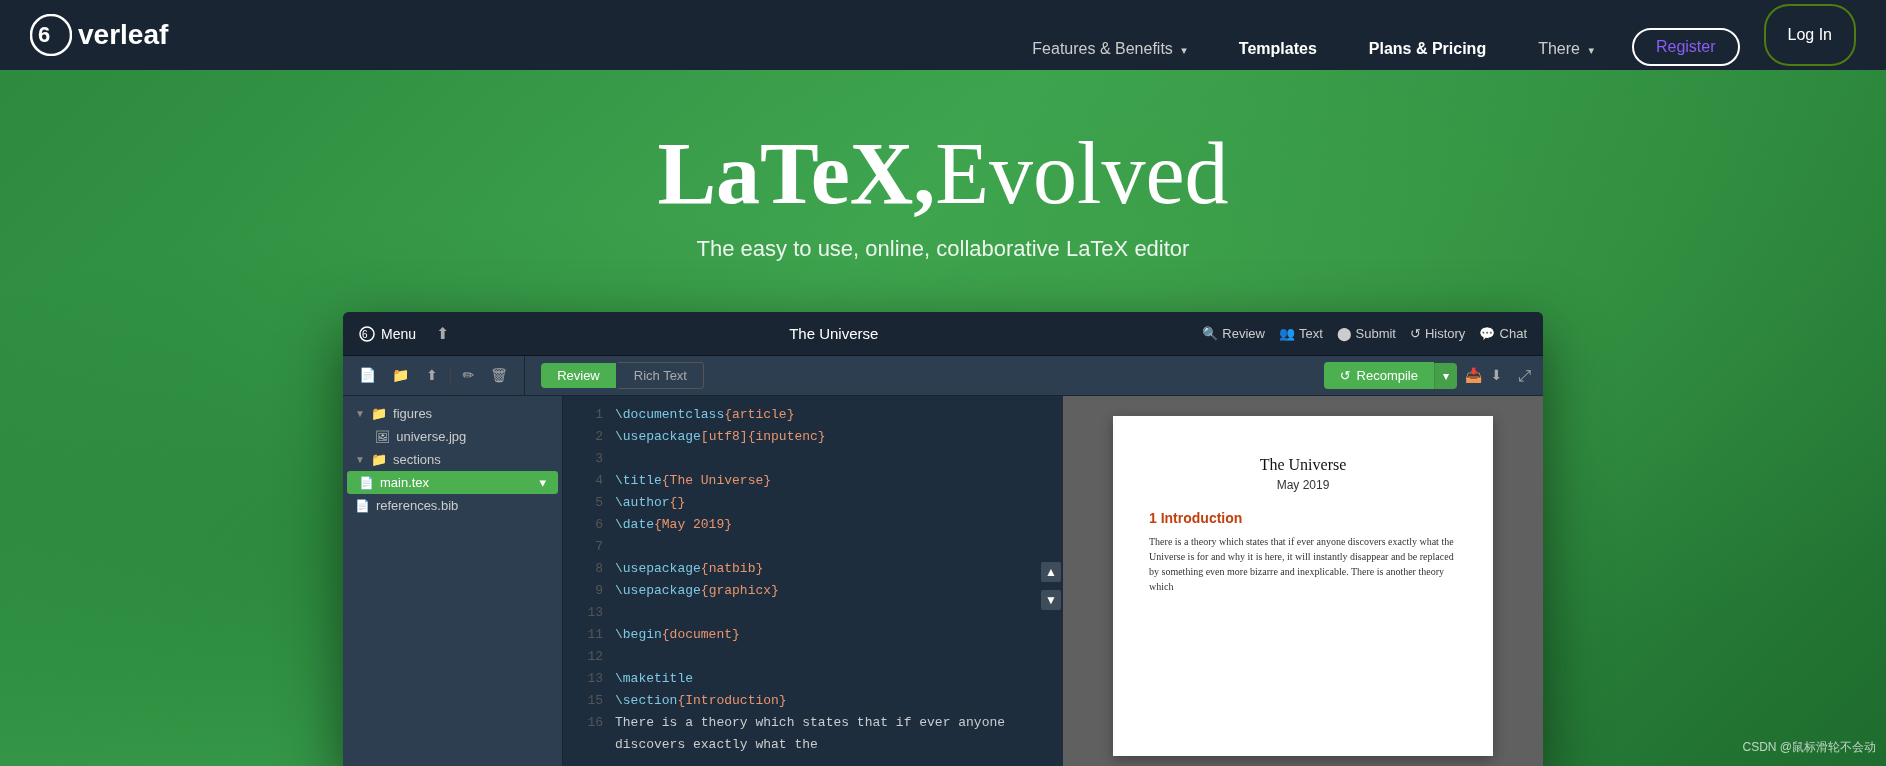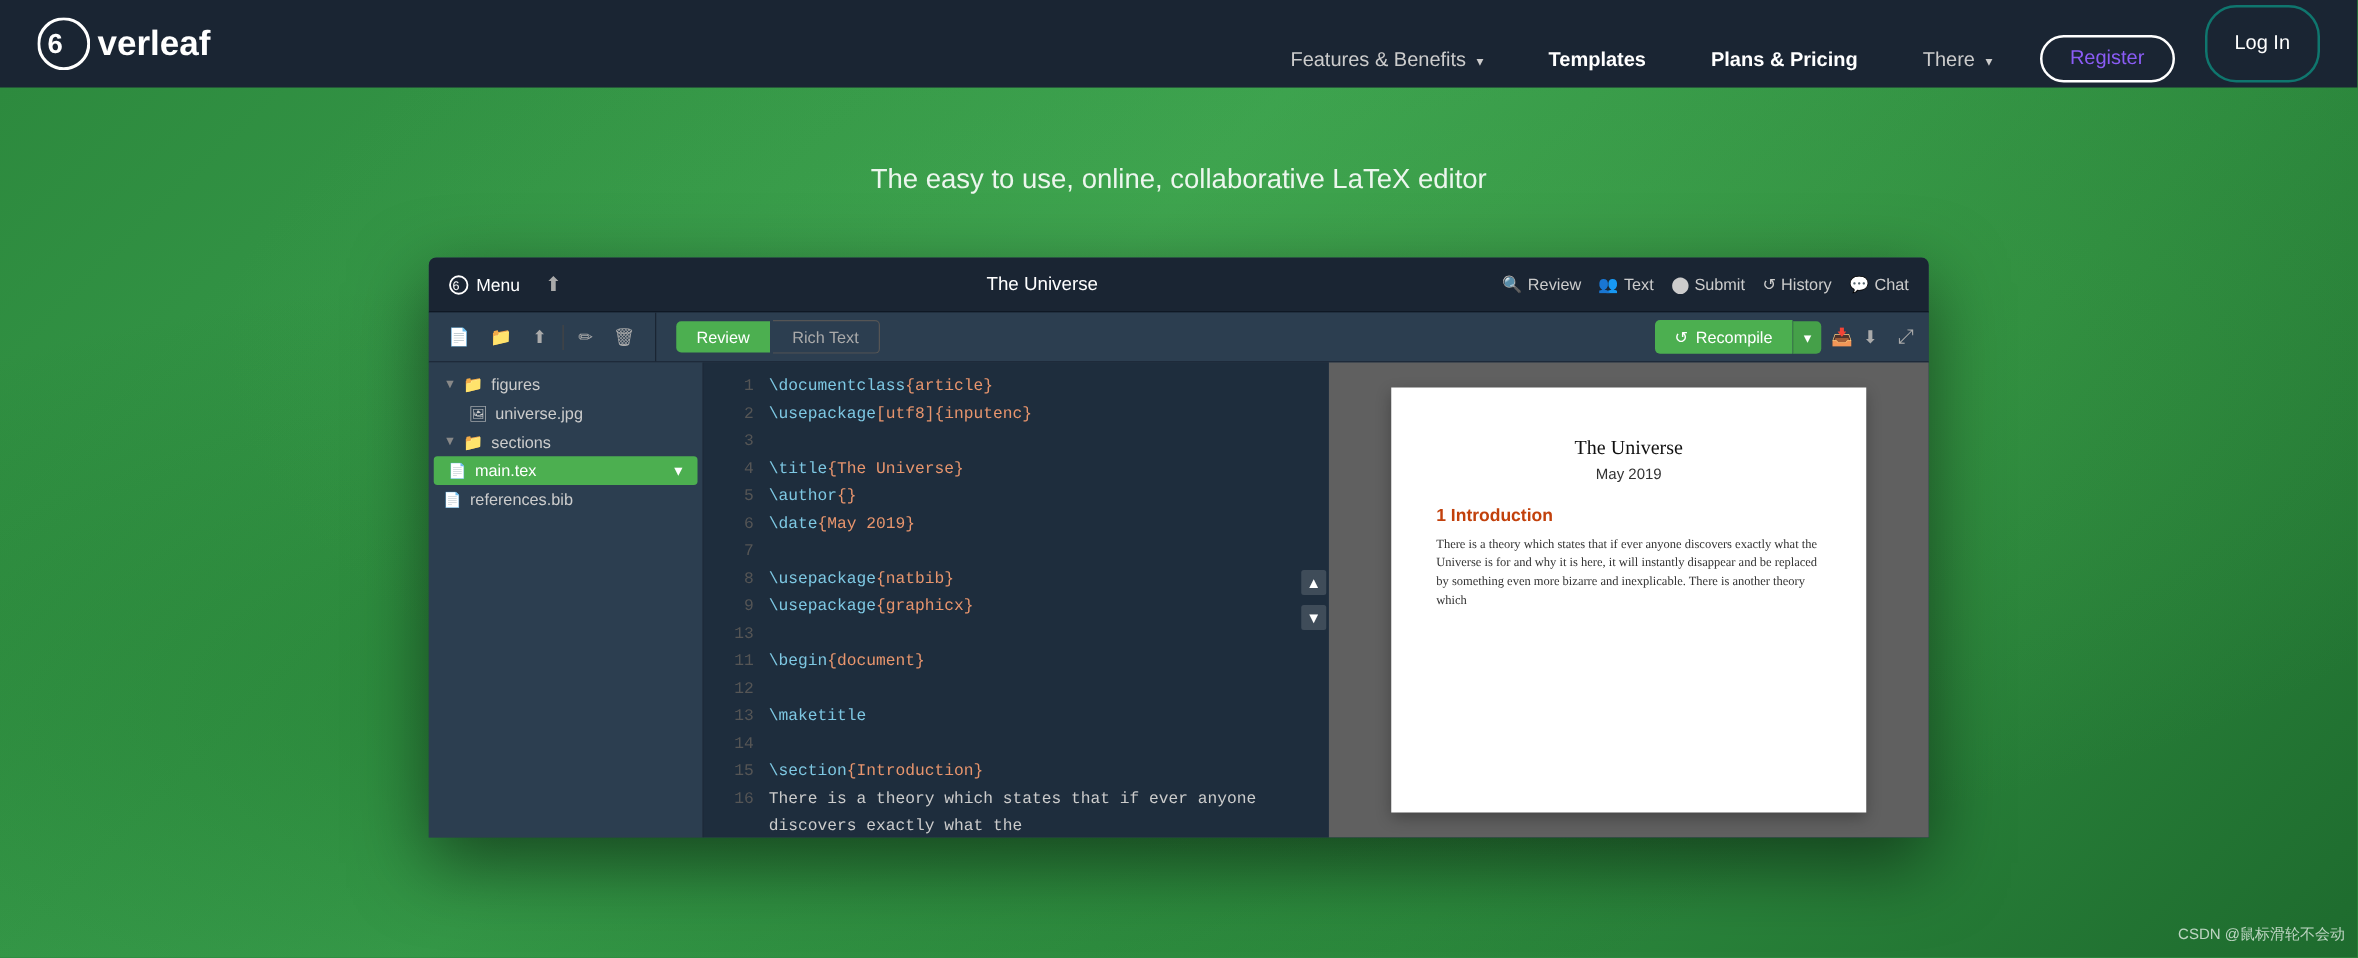--- a/index.html
+++ b/index.html
@@ -58,21 +58,21 @@
       border-radius: 25px;
       color: #8b5cf6;
       padding: 8px 22px;
       font-size: 16px;
       font-family: Arial, sans-serif;
       cursor: pointer;
       background: transparent;
       white-space: nowrap;
     }
     .btn-login {
-      border: 2px solid #0f766e;
+      border: 2px solid #4d7c0f;
       border-radius: 25px;
       color: white;
       padding: 20px 22px;
       font-size: 16px;
       font-family: Arial, sans-serif;
       cursor: pointer;
       background: transparent;
       white-space: nowrap;
     }
 
@@ -423,20 +423,23 @@
     <a class="nav-link">
       <span>There</span>
       <span class="chevron">▾</span>
     </a>
     <button class="btn-register">Register</button>
     <button class="btn-login">Log In</button>
   </div>
 </nav>
 
 <section class="hero">
+  <h1 class="hero-title">
+    <span>LaTeX,</span><span class="comma">Evolved</span>
+  </h1>
   <p class="hero-subtitle">The easy to use, online, collaborative LaTeX editor</p>
 
   <div class="editor-mockup">
 
     <div class="editor-topbar">
       <div class="editor-menu-btn">
         <svg width="16" height="16" viewBox="0 0 16 16">
             <circle cx="8" cy="8" r="7" fill="none" stroke="white" stroke-width="1.5"></circle>
             <text x="3" y="12" font-size="10" fill="white">6</text>
           </svg>
@@ -581,24 +584,20 @@
             </div>
           <div class="code-line">
               <span class="line-num">12</span>
               <span class="code-content"></span>
             </div>
           <div class="code-line">
               <span class="line-num">13</span>
               <span class="code-content"><span class="cmd">\maketitle</span></span>
             </div>
           <div class="code-line">
-              <span class="line-num">14</span>
-              <span class="code-content"></span>
-            </div>
-          <div class="code-line">
               <span class="line-num">15</span>
               <span class="code-content"><span class="cmd">\section</span><span class="brace">{Introduction}</span></span>
             </div>
           <div class="code-line">
               <span class="line-num">16</span>
               <span class="code-content" style="color:#ccc;">There is a theory which states that if ever anyone discovers exactly what the</span>
             </div>
         </div>
 
         <div style="position:absolute;right:2px;top:50%;transform:translateY(-50%);display:flex;flex-direction:column;gap:8px;">

